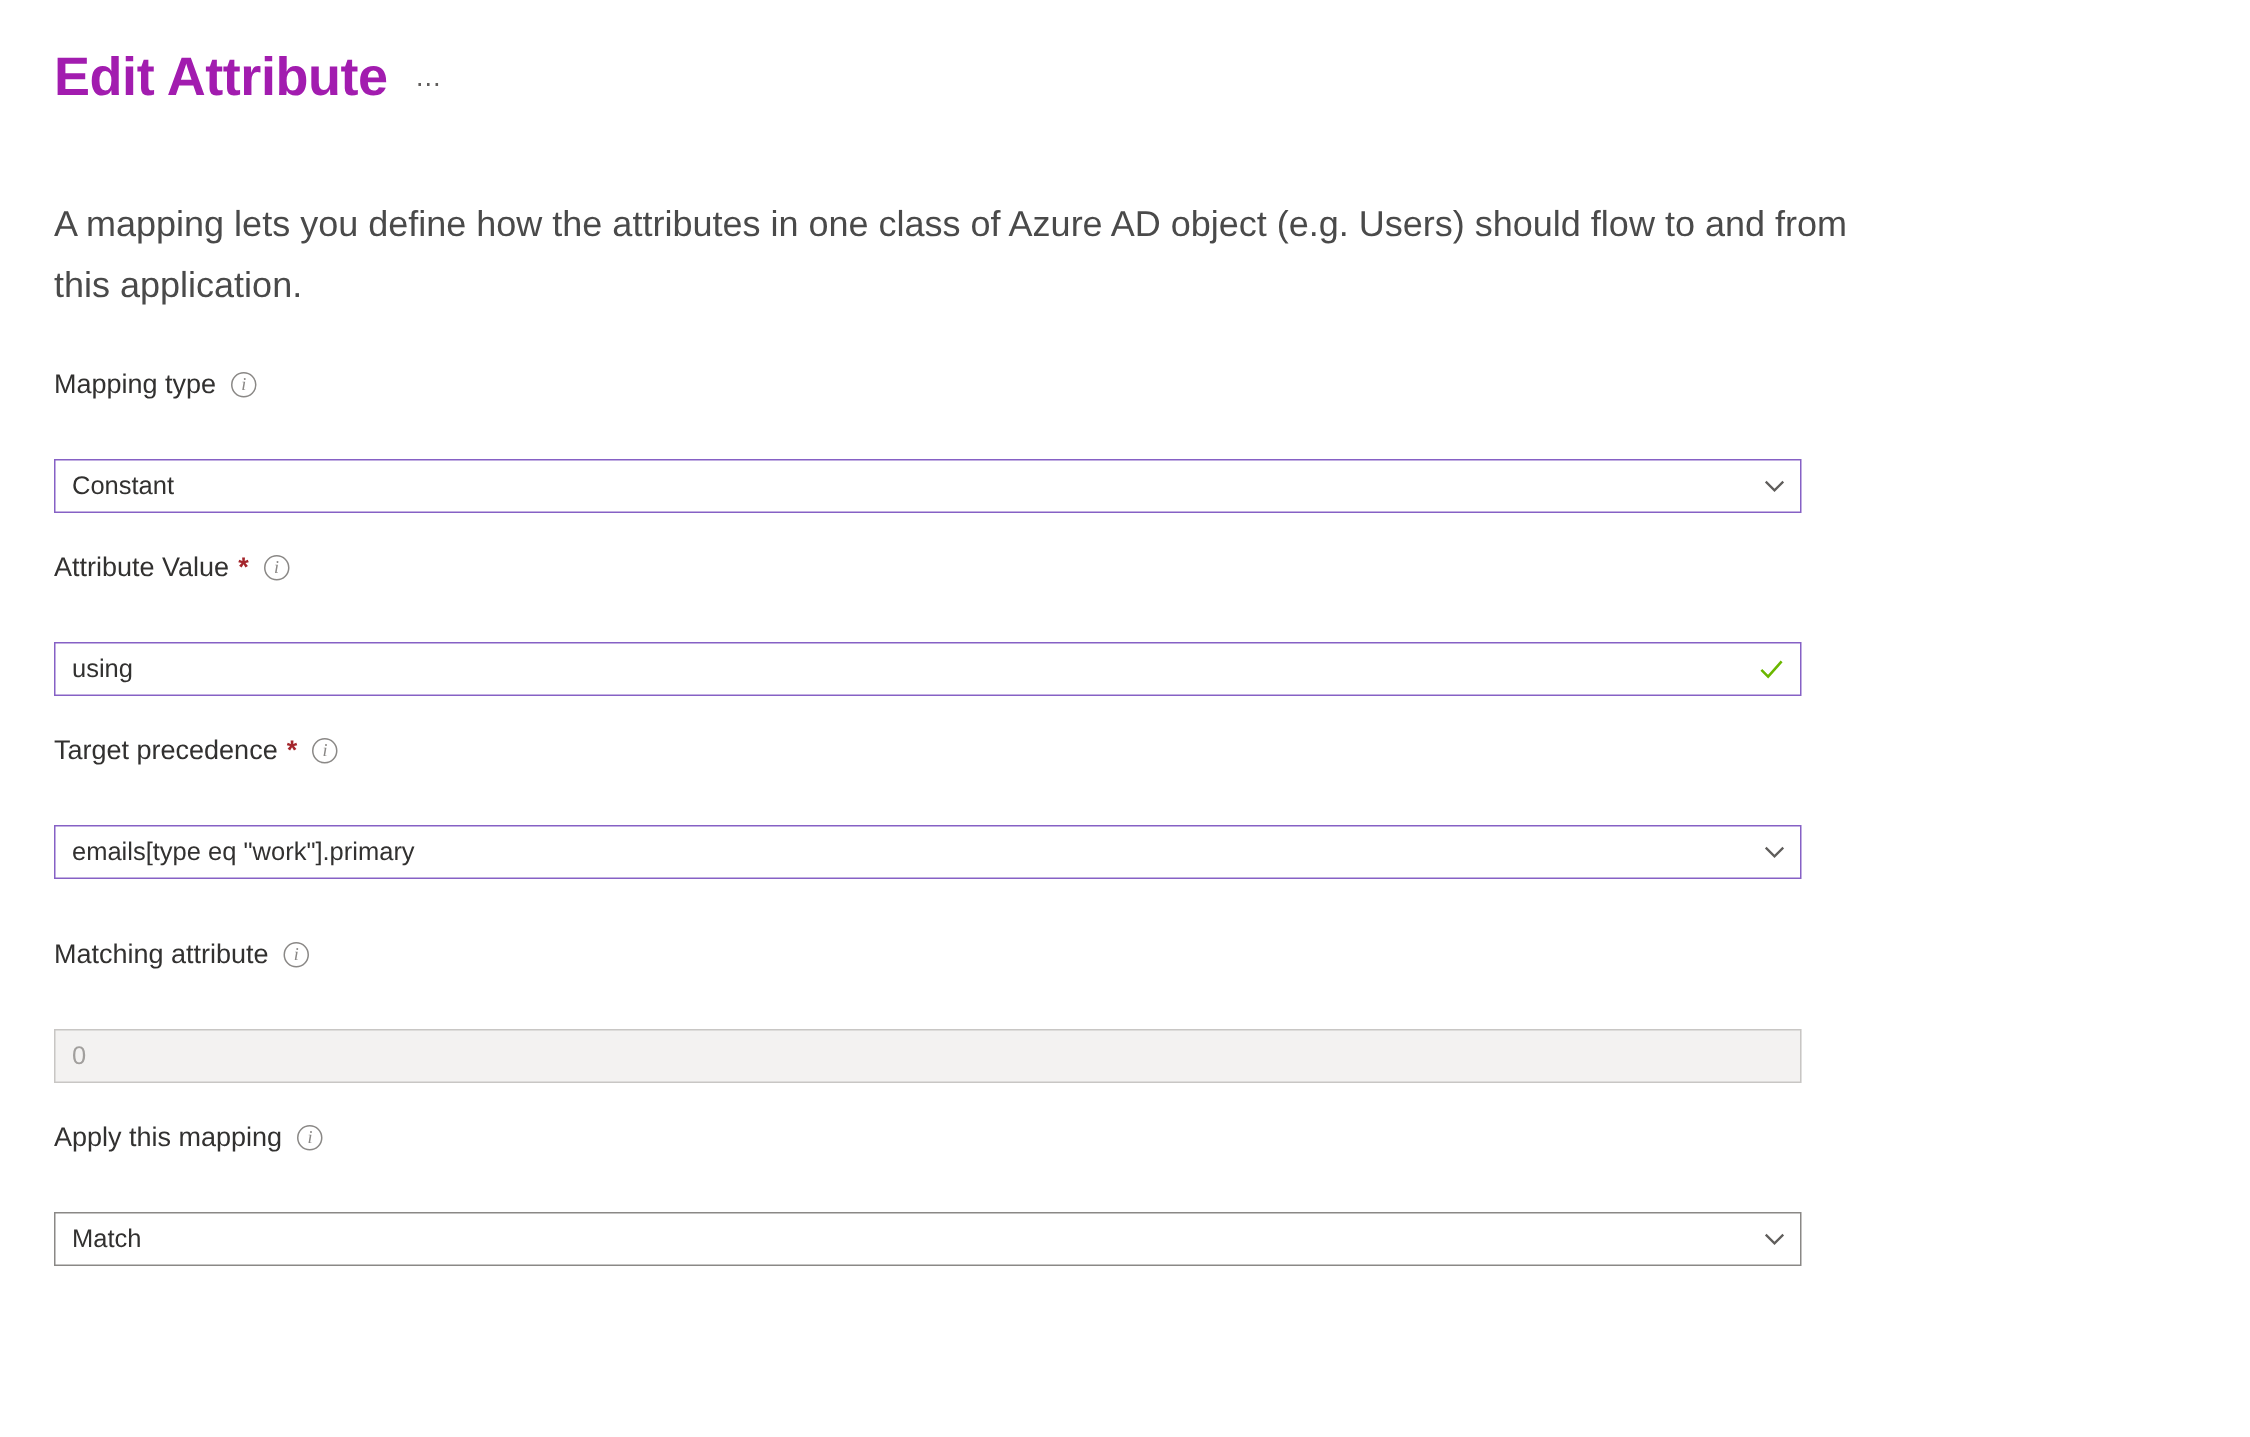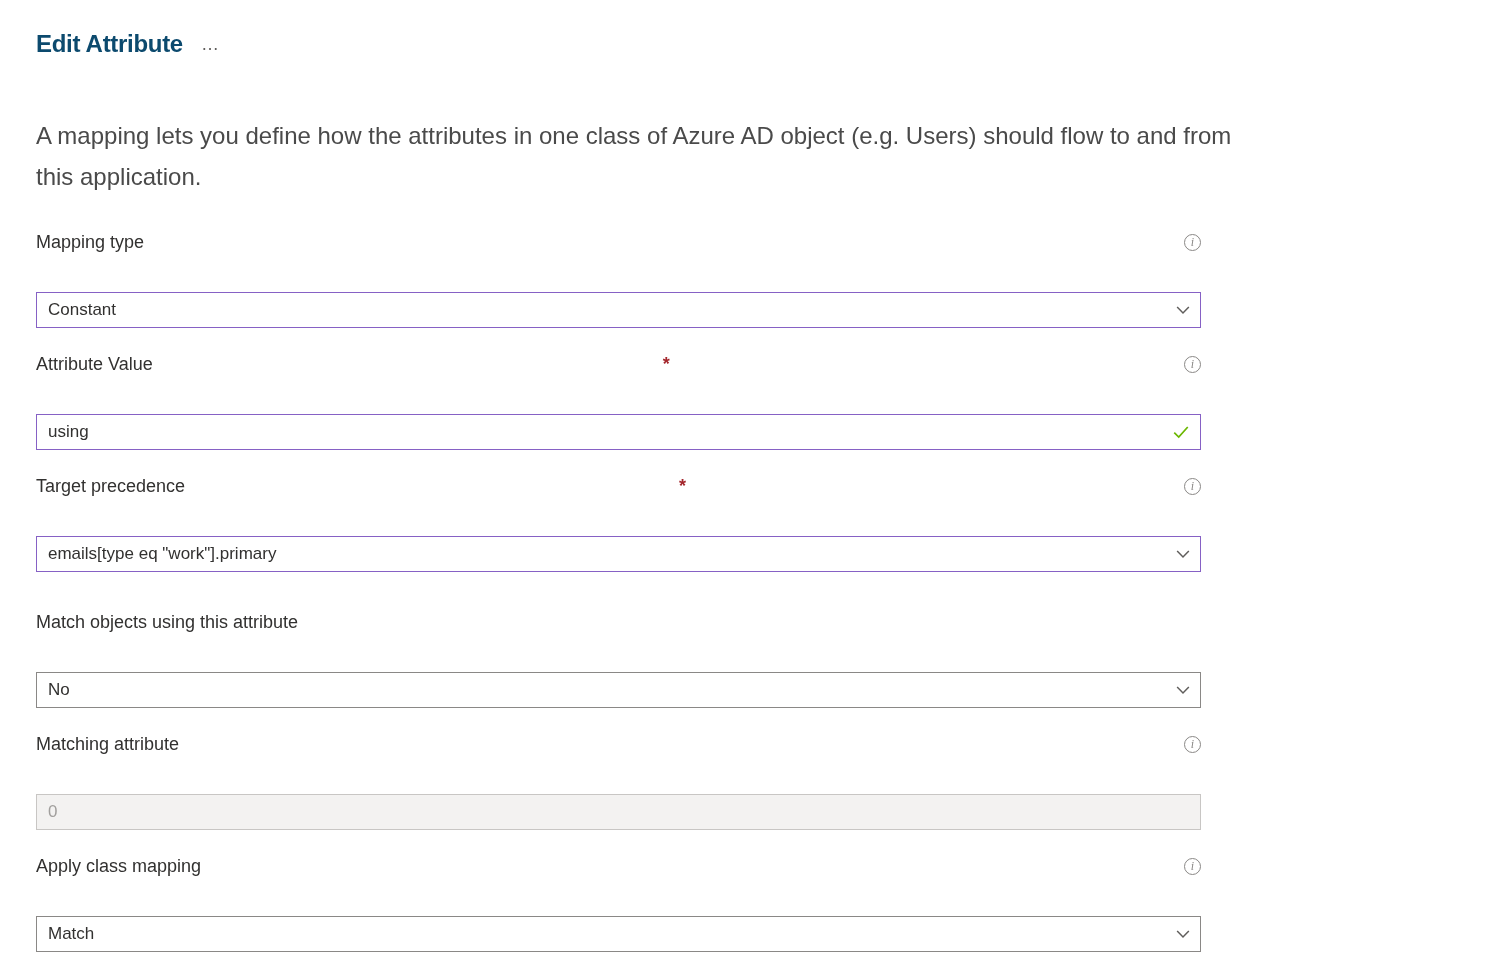--- a/index.html
+++ b/index.html
@@ -10,23 +10,23 @@
       padding: 30px 36px;
       width: 1500px;
     }
     .page-header {
       display: flex;
       align-items: center;
       gap: 18px;
       margin-bottom: 58px;
     }
     .page-title {
-      font-size: 24px;
+      font-size: 36px;
       font-weight: 600;
-      color: #0c4a6e;
+      color: #a21caf;
       letter-spacing: -0.3px;
     }
     .more-dots {
       color: #605e5c;
       font-size: 18px;
       letter-spacing: 2px;
       line-height: 1;
     }
     .description {
       font-size: 24px;
@@ -37,21 +37,20 @@
     }
     .content { width: 1165px; }
     .form-group { margin-bottom: 26px; }
     .label-row {
       display: flex;
       align-items: center;
       gap: 6px;
       margin-bottom: 6px;
       font-size: 18px;
       color: #323130;
-      justify-content: space-between;
     }
     .required { color: #a4262c; font-weight: 600; }
     .info-icon {
       display: inline-flex;
       align-items: center;
       justify-content: center;
       width: 17px;
       height: 17px;
       border: 1.3px solid #8a8886;
       border-radius: 50%;
@@ -146,47 +145,34 @@
       <span class="chev">
         <svg viewBox="0 0 12 12">
             <path d="M1 3.5 L6 8.5 L11 3.5" fill="none" stroke="#605e5c" stroke-width="1.3"></path>
           </svg>
       </span>
     </div>
   </div>
 
   <div style="height:14px"></div>
 
-  <div class="form-group">
-    <div class="label-row">
-      <span>Match objects using this attribute</span>
-    </div>
-    <div class="field dropdown">
-      <span class="field-value">No</span>
-      <span class="chev">
-        <svg viewBox="0 0 12 12">
-            <path d="M1 3.5 L6 8.5 L11 3.5" fill="none" stroke="#605e5c" stroke-width="1.3"></path>
-          </svg>
-      </span>
-    </div>
-  </div>
 
   <div class="form-group">
     <div class="label-row">
       <span>Matching attribute</span>
       <span class="info-icon">i</span>
     </div>
     <div class="field disabled">
       <span class="field-value">0</span>
     </div>
   </div>
 
   <div class="form-group">
     <div class="label-row">
-      <span>Apply class mapping</span>
+      <span>Apply this mapping</span>
       <span class="info-icon">i</span>
     </div>
     <div class="field dropdown">
       <span class="field-value">Match</span>
       <span class="chev">
         <svg viewBox="0 0 12 12">
             <path d="M1 3.5 L6 8.5 L11 3.5" fill="none" stroke="#605e5c" stroke-width="1.3"></path>
           </svg>
       </span>
     </div>

